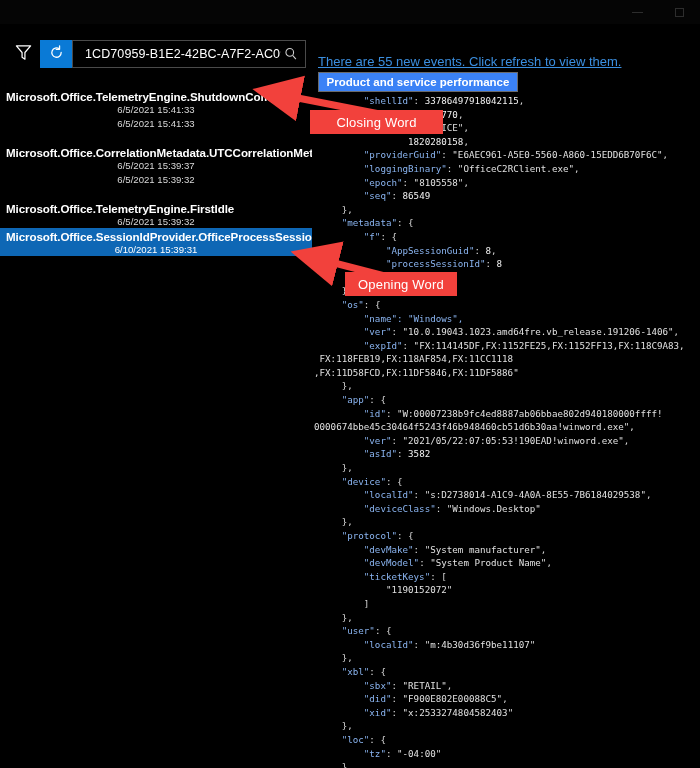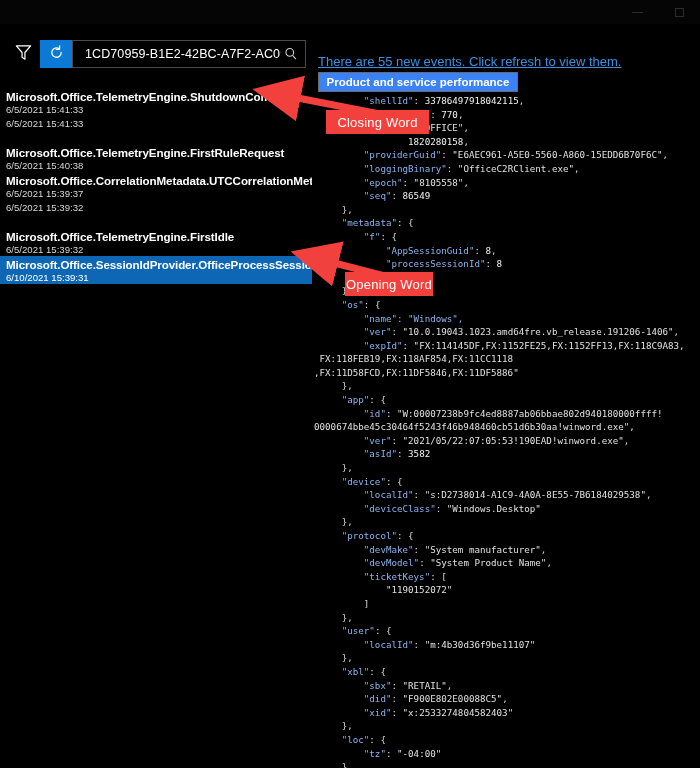--- a/index.html
+++ b/index.html
@@ -101,20 +101,21 @@
     font-weight: bold;
     line-height: 14px;
     white-space: nowrap;
     letter-spacing: -0.1px;
   }
   .evtime {
     color: #d8d8d8;
     font-size: 9.6px;
     line-height: 12px;
     font-weight: normal;
+    text-align: center;
   }
   .evitem.selected .evtime { color: #ffffff; }
 
   
   .rightpanel {
     position: absolute; top: 24px; left: 312px;
     width: 388px; height: 744px;
     background: #000000;
   }
   .notice {
@@ -155,22 +156,22 @@
   
   .anno-label {
     position: absolute;
     background: #f2413c;
     color: #ffffff;
     font-family: "Liberation Sans", sans-serif;
     font-size: 13px;
     display: flex; align-items: center; justify-content: center;
     letter-spacing: 0.2px;
   }
-  #anno-closing { left: 326px; top: 110px; width: 103px; height: 24px; }
-  #anno-opening { left: 345px; top: 272px; width: 88px; height: 24px; }
+  #anno-closing { left: 310px; top: 110px; width: 133px; height: 24px; }
+  #anno-opening { left: 345px; top: 272px; width: 112px; height: 24px; }
   .anno-svg {
     position: absolute; top: 0; left: 0;
     width: 700px; height: 768px;
     pointer-events: none;
   }
 </style>
 </head>
 <body>
 
 <div id="app">
@@ -251,24 +252,20 @@
 
     <div class="evlist" id="evlist">
         <div class="evitem">
           <div class="evname">Microsoft.Office.TelemetryEngine.ShutdownComplete</div>
           <div class="evtime">6/5/2021 15:41:33</div>
         </div>
         <div class="evitem">
           <div class="evtime">6/5/2021 15:41:33</div>
         </div>
         <div class="evitem">
-          <div class="evname">Microsoft.Office.TelemetryEngine.FirstRuleRequest</div>
-          <div class="evtime">6/5/2021 15:40:38</div>
-        </div>
-        <div class="evitem">
           <div class="evname">Microsoft.Office.CorrelationMetadata.UTCCorrelationMetadata</div>
           <div class="evtime">6/5/2021 15:39:37</div>
         </div>
         <div class="evitem">
           <div class="evtime">6/5/2021 15:39:32</div>
         </div>
         <div class="evitem">
           <div class="evname">Microsoft.Office.TelemetryEngine.FirstIdle</div>
           <div class="evtime">6/5/2021 15:39:32</div>
         </div>

